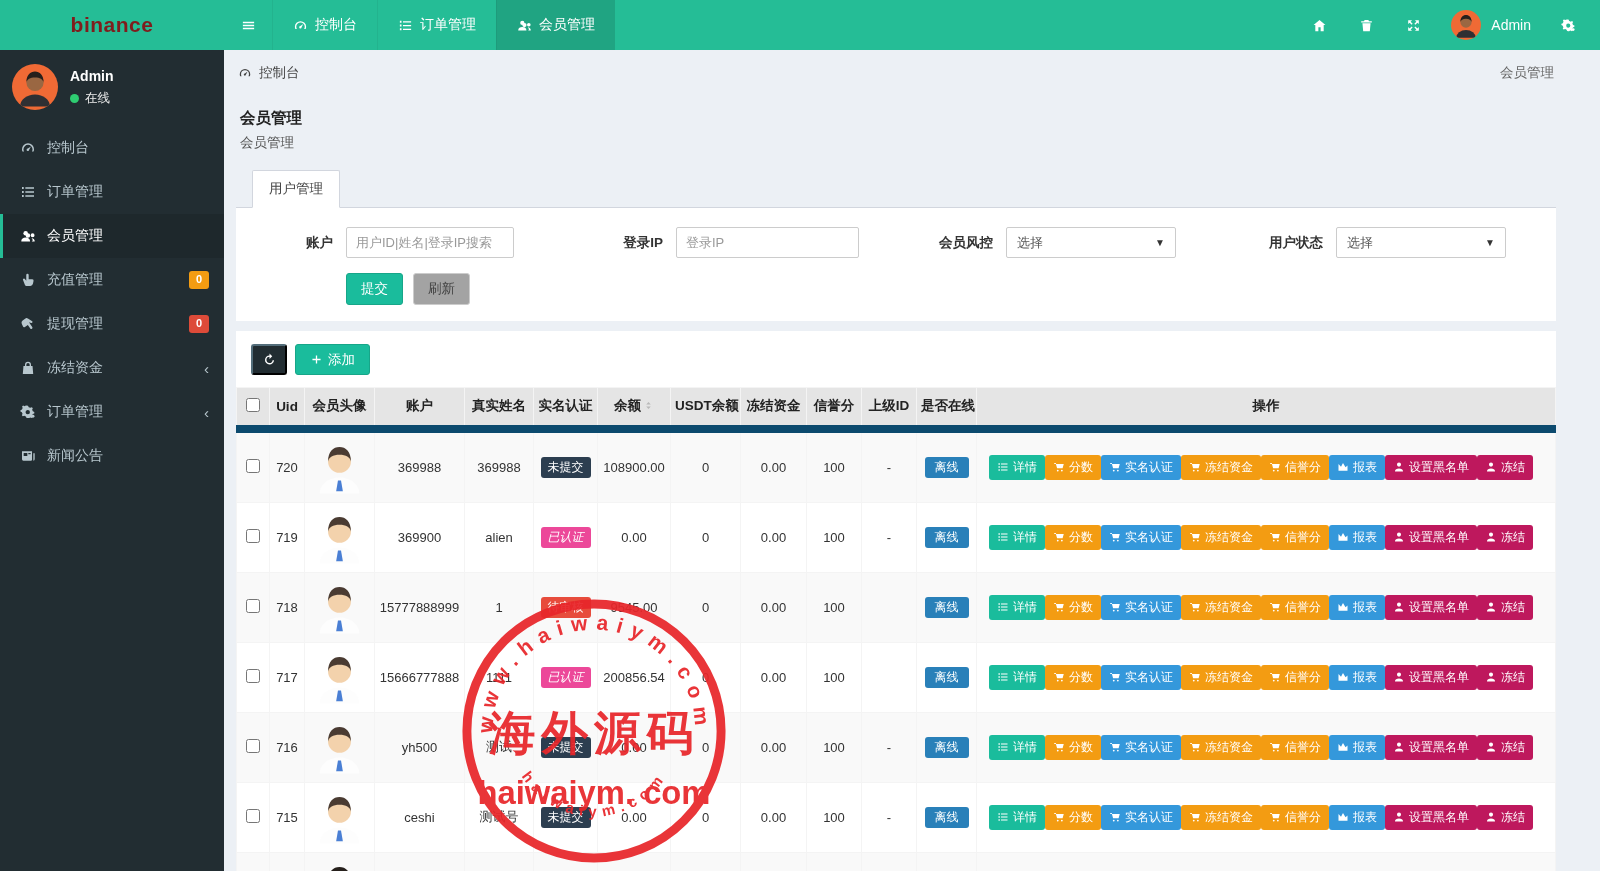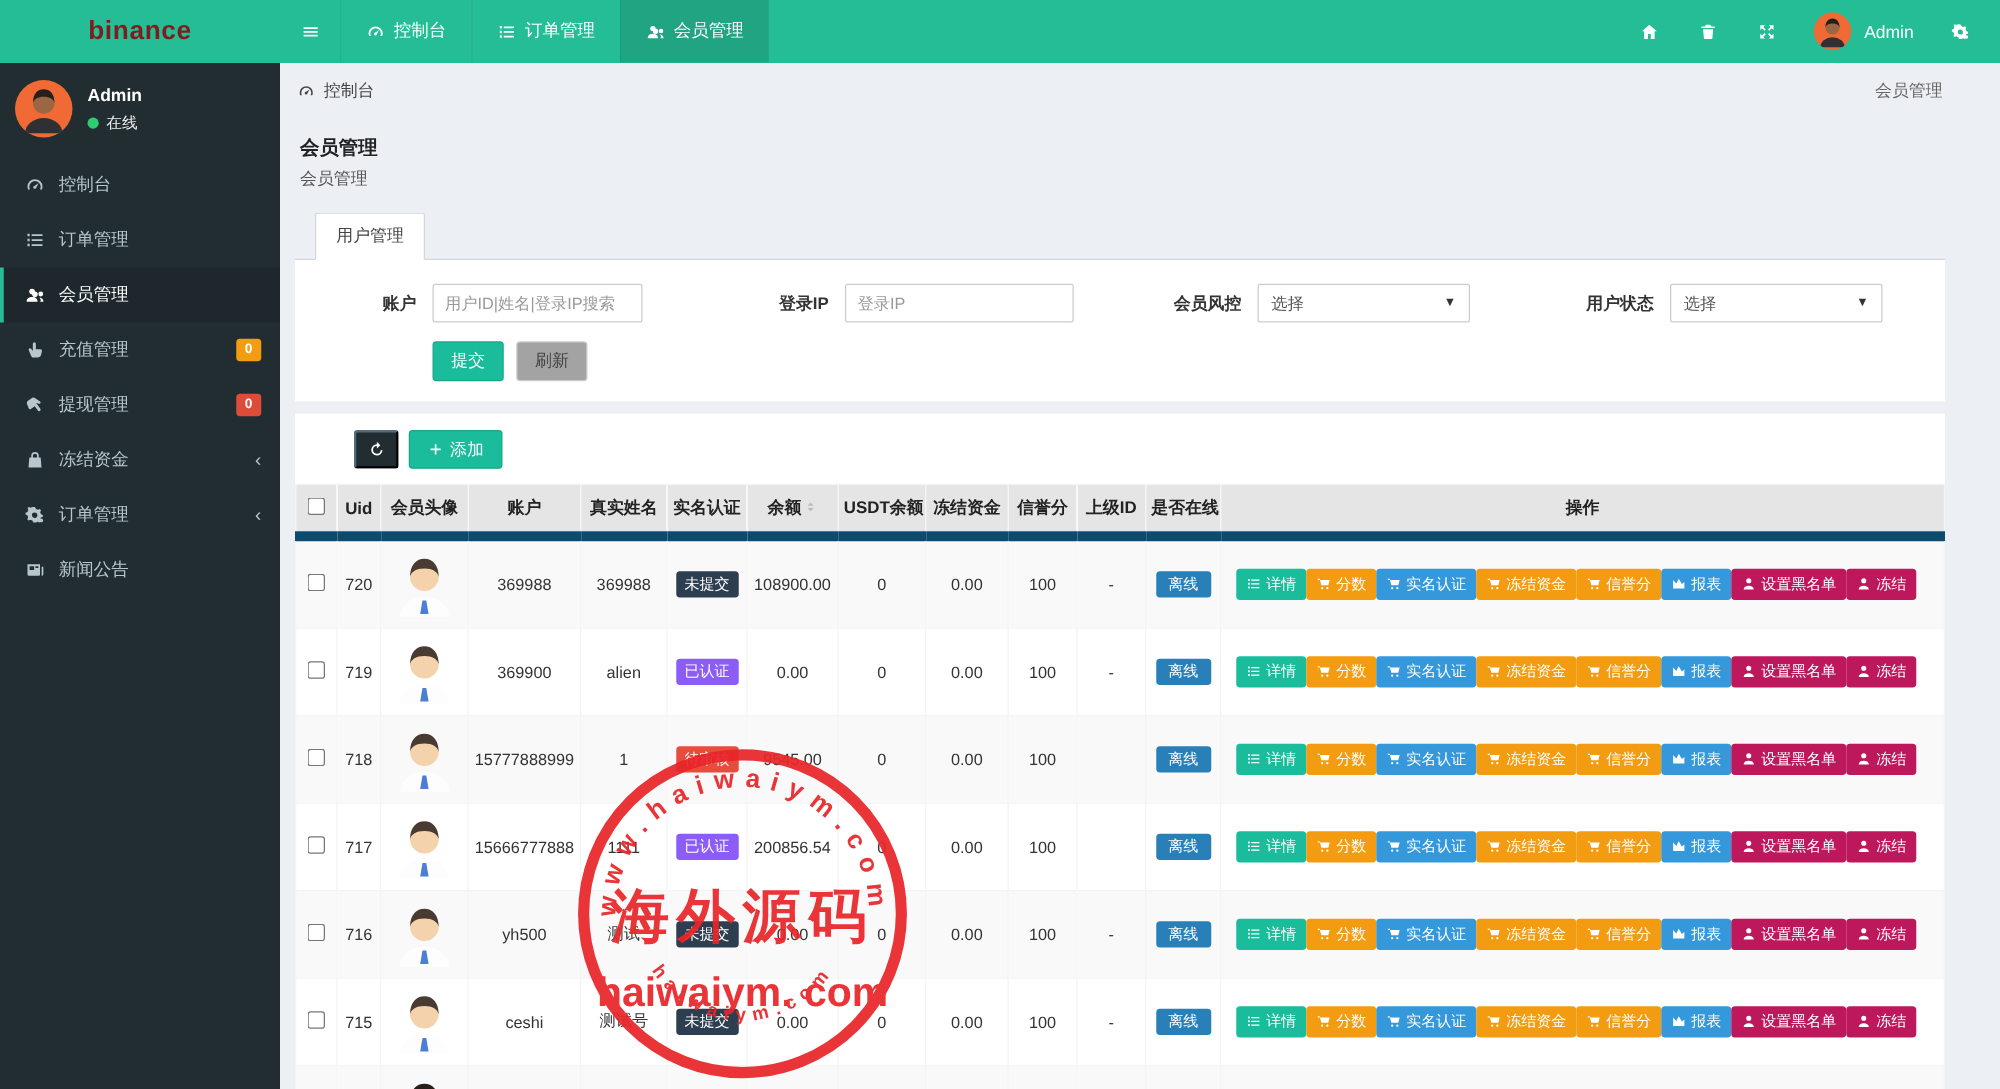--- a/index.html
+++ b/index.html
@@ -60,34 +60,34 @@
   .f-input::placeholder { color:#999; }
   .inp-account { width:168px; } .inp-ip { width:183px; }
   .f-select { width:170px; height:31px; border:1px solid #ccc; border-radius:2px; background:#fff; display:flex; align-items:center; justify-content:space-between; padding:0 10px; font-size:13px; color:#555; cursor:pointer; }
   .f-select .caret { font-size:10px; color:#333; }
   .f-btns { margin-top:15px; margin-left:110px; display:flex; gap:10px; }
   .btn { border:1px solid transparent; border-radius:3px; font-size:13.5px; padding:6px 14px; cursor:pointer; background:#a3a3a3; }
   .btn-teal { background:#1abc9c; border-color:#17a689; color:#fff; }
   .btn-default { border-color:#ccc; color:#444; }
 
   .table-card { margin-top:10px; padding-top:9px; min-height:520px; }
-  .tool-row { padding:4px 15px 12px; display:flex; gap:8px;margin-left:32px; }
+  .tool-row { padding:4px 15px 12px; display:flex; gap:8px; }
   .btn-dark { background:#222d32; border-color:#1a2226; color:#fff; width:36px; height:31px; display:flex; align-items:center; justify-content:center; border-radius:3px; cursor:pointer; }
   .btn-add { display:flex; align-items:center; gap:5px; height:31px; }
 
   table { width:100%; border-collapse:collapse; table-layout:fixed; font-size:13px; }
   th,td { border:1px solid #f4f4f4; text-align:center; vertical-align:middle; padding:4px 4px; overflow:hidden; white-space:nowrap; }
   thead th { font-weight:bold; font-size:13.5px; color:#222; height:41px; border-bottom:8px solid #0c4a6e; background:#e5e5e5; }
   tbody tr { height:61px; }
   tbody tr:nth-child(odd) { background:#f9f9f9; }
   .sort-ic { width:11px; height:11px; fill:#b9b9b9; vertical-align:-1px; margin-left:2px; }
   .avatar-cell { width:40px; height:40px; border-radius:50%; margin:0 auto; overflow:hidden; }
   .av-teal { background:#38c5b2; } .av-blue { background:#4a86d8; } .av-orange { background:#f06a35; }
   .badge { display:inline-block; min-width:44px; padding:3px 7px; border-radius:3px; color:#fff; font-size:12px; line-height:1.25; }
-  .b-dark { background:#2c3e50; } .b-success { background:#8b5cf6; } .b-danger { background:#e74c3c; } .b-primary { background:#2980b9; }
+  .b-dark { background:#2c3e50; } .b-success { background:#ec4899;font-style:italic; } .b-danger { background:#e74c3c; } .b-primary { background:#2980b9; }
   td.actions { text-align:left; padding-left:12px; }
   .abtn { display:inline-flex; align-items:center; gap:4px; border:0; border-radius:3px; color:#fff; font-size:12px; padding:4px 8px; margin-right:0; cursor:pointer; vertical-align:middle; }
   .abtn .ic { width:12px; height:12px; }
   .a-success { background:#1abc9c; } .a-warning { background:#f39c12; } .a-info { background:#3498db; } .a-danger { background:#be185d; }
   input[type=checkbox] { width:14px; height:14px; cursor:pointer; }
 
   
   .watermark { position:absolute; left:231px; top:542px; width:278px; height:278px; z-index:90; pointer-events:none; opacity:.93; }
 </style>
 </head>

